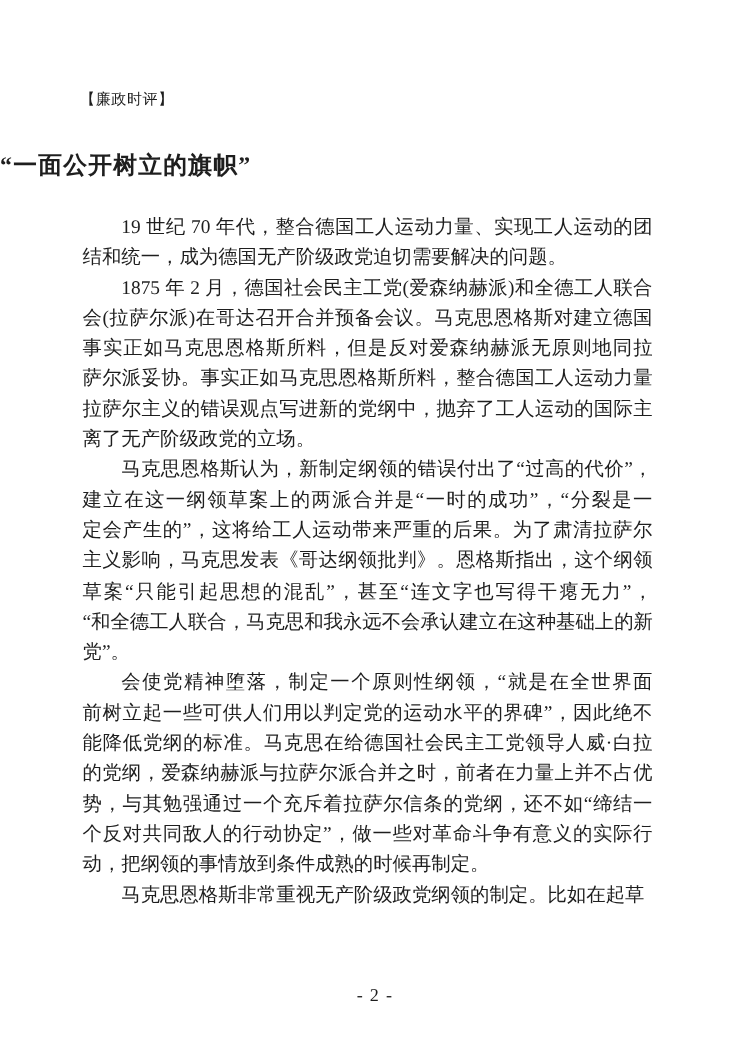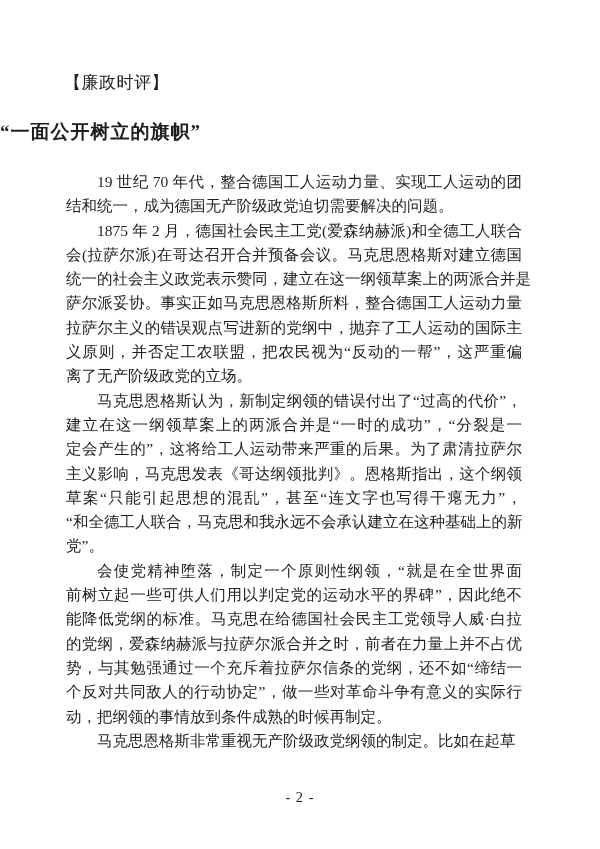--- a/index.html
+++ b/index.html
@@ -13,21 +13,21 @@
     height: 849px;
     background: #ffffff;
     overflow: hidden;
     font-family: "Liberation Serif", "DejaVu Serif", serif;
     color: #1e1e1e;
   }
   .section-label {
     position: absolute;
     top: 71px;
     left: 64px;
-    font-size: 17px;
+    font-size: 12px;
     letter-spacing: 0.5px;
     white-space: nowrap;
   }
   .doc-title {
     position: absolute;
     top: 119px;
     left: 0;
     width: 600px;
     margin: 0;
     text-align: left;
@@ -80,24 +80,23 @@
   <h1 class="doc-title">“一面公开树立的旗帜”</h1>
 
   <div class="body-text">
       <div class="paragraph">
         <div class="line first">19 世纪 70 年代，整合德国工人运动力量、实现工人运动的团</div>
         <div class="line last">结和统一，成为德国无产阶级政党迫切需要解决的问题。</div>
       </div>
       <div class="paragraph">
         <div class="line first">1875 年 2 月，德国社会民主工党(爱森纳赫派)和全德工人联合</div>
         <div class="line">会(拉萨尔派)在哥达召开合并预备会议。马克思恩格斯对建立德国</div>
-        <div class="line">统一的社会主义政党表示赞同，建立在这一纲领草案上的两派合并是</div>
+        <div class="line">事实正如马克思恩格斯所料，但是反对爱森纳赫派无原则地同拉</div>
         <div class="line">萨尔派妥协。事实正如马克思恩格斯所料，整合德国工人运动力量</div>
         <div class="line">拉萨尔主义的错误观点写进新的党纲中，抛弃了工人运动的国际主</div>
-        <div class="line">义原则，并否定工农联盟，把农民视为“反动的一帮”，这严重偏</div>
         <div class="line last">离了无产阶级政党的立场。</div>
       </div>
       <div class="paragraph">
         <div class="line first">马克思恩格斯认为，新制定纲领的错误付出了“过高的代价”，</div>
         <div class="line">建立在这一纲领草案上的两派合并是“一时的成功”，“分裂是一</div>
         <div class="line">定会产生的”，这将给工人运动带来严重的后果。为了肃清拉萨尔</div>
         <div class="line">主义影响，马克思发表《哥达纲领批判》。恩格斯指出，这个纲领</div>
         <div class="line">草案“只能引起思想的混乱”，甚至“连文字也写得干瘪无力”，</div>
         <div class="line">“和全德工人联合，马克思和我永远不会承认建立在这种基础上的新</div>
         <div class="line last">党”。</div>

